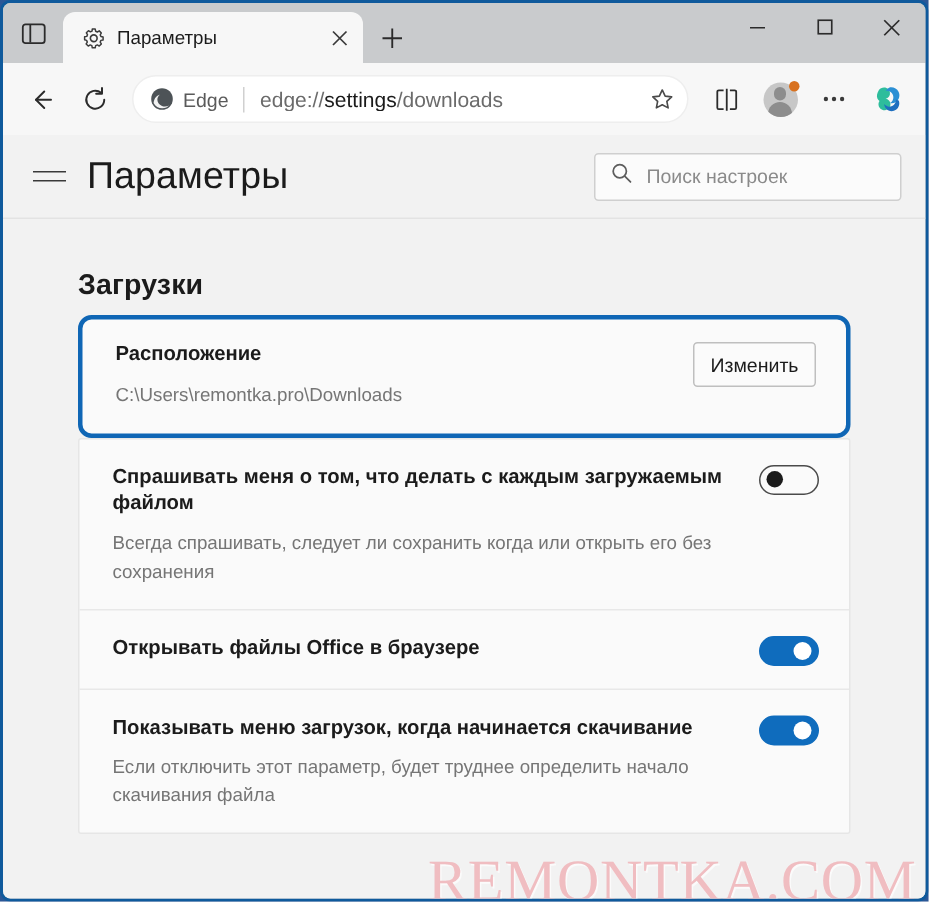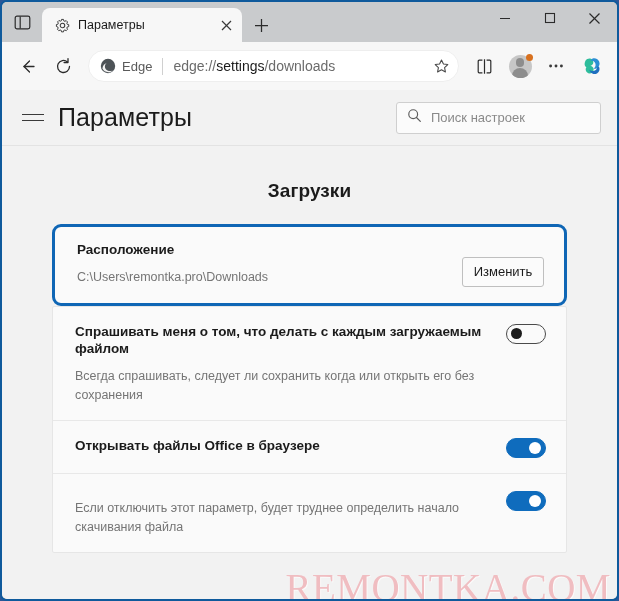--- a/index.html
+++ b/index.html
@@ -298,23 +298,22 @@
   
   .content {
     padding: 34px 50px 0 50px;
     position: relative;
   }
 
   .section-title {
     font-size: 19px;
     font-weight: bold;
     color: #1b1b1b;
-    margin-bottom: 22px;
+    margin-bottom: 8px;
     letter-spacing: 0.1px;
-    text-align: center;
   }
 
   .card {
     background: #fafafa;
     border: 1px solid #e6e6e6;
     border-radius: 2px;
   }
 
   .row {
     position: relative;
@@ -559,21 +558,21 @@
         </span>
         <span class="search-ph">Поиск настроек</span>
       </span>
     </div>
 
     <div class="content">
 
       <div class="section-title">Загрузки</div>
 
       <div class="row-highlight">
-        <div style="display:flex; align-items:flex-end; gap:14px;">
+        <div style="display:flex; align-items:flex-start; gap:14px;">
           <div class="row-main">
             <div class="row-title">Расположение</div>
             <div class="row-sub">C:\Users\remontka.pro\Downloads</div>
           </div>
           <div class="row-ctl">
             <button class="btn-secondary">Изменить</button>
           </div>
         </div>
       </div>
 
@@ -597,20 +596,21 @@
           </div>
           <div class="row-ctl">
             <span class="toggle on">
               <span class="knob"></span>
             </span>
           </div>
         </div>
 
         <div class="row">
           <div class="row-main">
+            <div class="row-title">Показывать меню загрузок, когда начинается скачивание</div>
             <div class="row-sub">Если отключить этот параметр, будет труднее определить начало скачивания файла</div>
           </div>
           <div class="row-ctl">
             <span class="toggle on">
               <span class="knob"></span>
             </span>
           </div>
         </div>
 
       </div>

